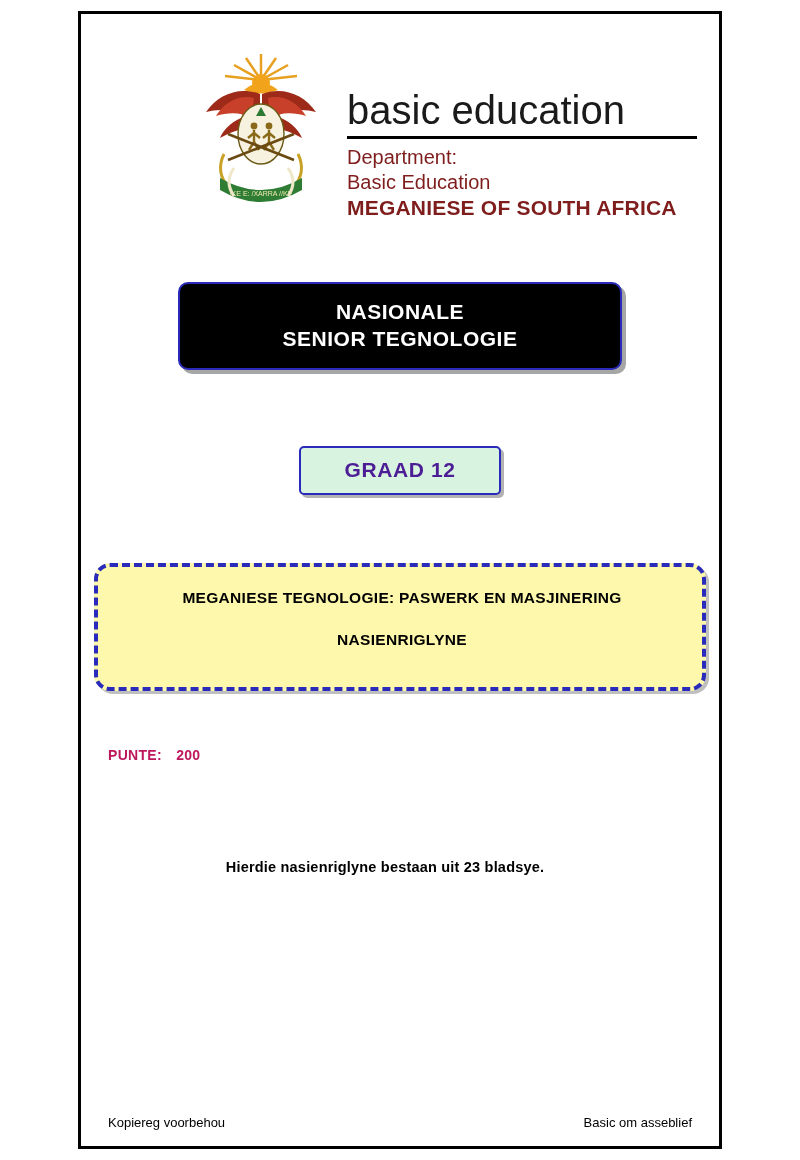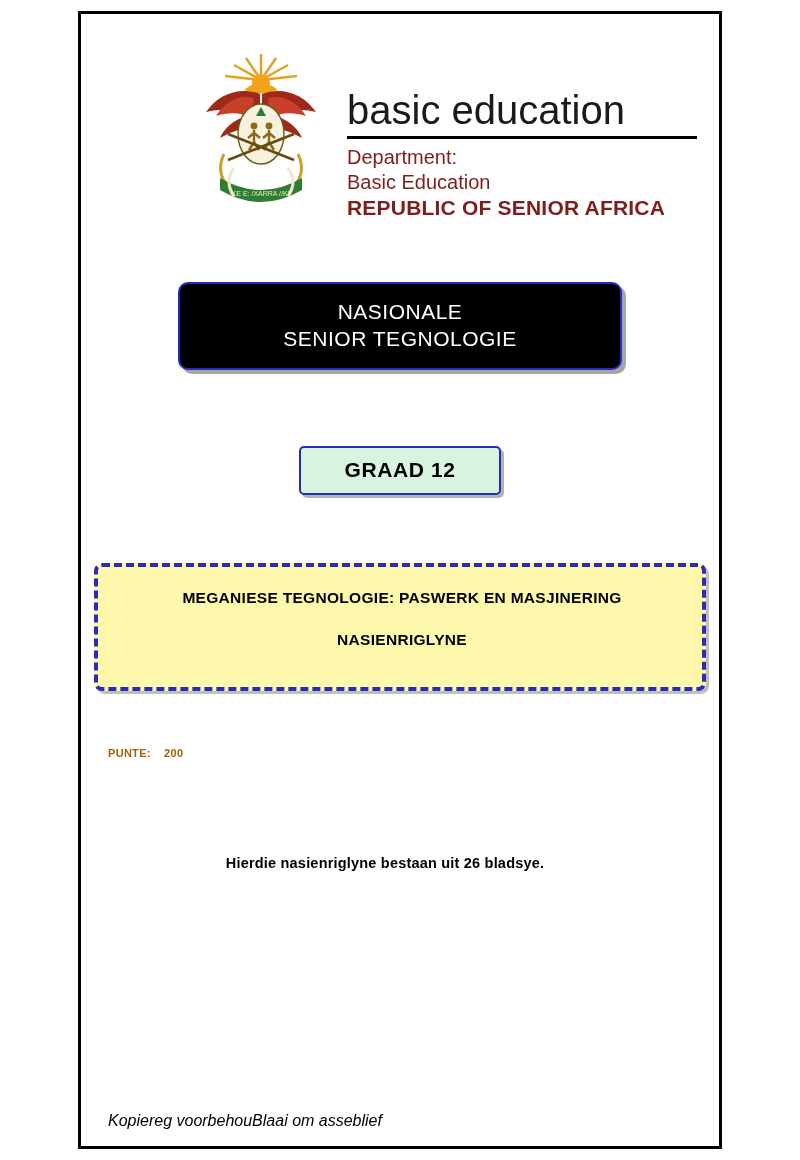--- a/index.html
+++ b/index.html
@@ -86,21 +86,21 @@
   .nsc-box {
     position: relative;
     width: 420px;
     background: #000000;
     border: 2px solid #2b2bbb;
     border-radius: 10px;
     box-shadow: 4px 4px 0 rgba(0,0,0,0.35);
     color: #ffffff;
     text-align: center;
     padding: 14px 10px 16px 10px;
-    font-weight: normal;
+    font-weight: bold;
     font-size: 21px;
     line-height: 27px;
     letter-spacing: 0.5px;
   }
 
   
   .grade-wrap {
     margin-top: 76px;
     display: flex;
     justify-content: center;
@@ -109,34 +109,34 @@
     width: 186px;
     background: #d8f3e0;
     border: 2px solid #2b2bbb;
     border-radius: 5px;
     box-shadow: 3px 3px 0 rgba(0,0,0,0.3);
     text-align: center;
     padding: 10px 6px 11px 6px;
     font-weight: bold;
     font-size: 21px;
     letter-spacing: 0.6px;
-    color: #000000;
+    color: #4c1d95;
   }
 
   
   .subject-wrap {
     margin-top: 68px;
     display: flex;
     justify-content: center;
   }
   .subject-box {
     width: 640px;
     background: #fdf8ab;
     border: 4px dashed #2b2bbb;
-    border-radius: 8px;
+    border-radius: 16px;
     box-shadow: 3px 3px 0 rgba(0,0,0,0.25);
     text-align: center;
     padding: 22px 12px 24px 16px;
     box-sizing: border-box;
   }
   .subject-box .sline {
     font-weight: bold;
     font-size: 15.5px;
     letter-spacing: 0.3px;
     color: #000;
@@ -144,23 +144,23 @@
   }
   .subject-box .sline:last-child {
     margin-bottom: 14px;
   }
 
   
   .marks {
     margin-top: 56px;
     padding-left: 14px;
     font-weight: bold;
-    font-size: 11px;
+    font-size: 14px;
     letter-spacing: 0.3px;
-    color: #a16207;
+    color: #be185d;
   }
   .marks .marks-value {
     margin-left: 10px;
   }
 
   
   .pages-note {
     margin-top: 96px;
     text-align: center;
     font-weight: bold;
@@ -170,23 +170,23 @@
     padding-right: 30px;
   }
 
   
   .footer {
     position: absolute;
     left: 14px;
     right: 14px;
     bottom: 6px;
     display: flex;
-    font-size: 16px;
+    justify-content: space-between;
+    font-size: 13px;
     color: #000;
-    font-style: italic;
   }
 
   
   .coa-svg { display: block; }
 </style>
 </head>
 <body>
 
 <div class="page">
   <div class="page-border"></div>
@@ -237,21 +237,21 @@
           <path d="M40 118 Q30 132 40 146" stroke="#efe7c8" stroke-width="3" fill="none"></path>
           <path d="M94 118 Q104 132 94 146" stroke="#efe7c8" stroke-width="3" fill="none"></path>
         </svg>
       </div>
 
       <div class="dept-text">
         <div class="be-title">basic education</div>
         <div class="dept-rule"></div>
         <div class="line">Department:</div>
         <div class="line">Basic Education</div>
-        <div class="line bold">REPUBLIC OF SENIOR AFRICA</div>
+        <div class="line bold">MEGANIESE OF SOUTH AFRICA</div>
       </div>
     </div>
 
     <div class="nsc-wrap">
       <div class="nsc-box">
         <div>NASIONALE</div>
         <div>SENIOR TEGNOLOGIE</div>
       </div>
     </div>
 
@@ -264,21 +264,21 @@
         <p class="sline">MEGANIESE TEGNOLOGIE: PASWERK EN MASJINERING</p>
         <p class="sline">NASIENRIGLYNE</p>
       </div>
     </div>
 
     <div class="marks">
       <span>PUNTE:</span>
       <span class="marks-value">200</span>
     </div>
 
-    <div class="pages-note">Hierdie nasienriglyne bestaan uit 26 bladsye.</div>
+    <div class="pages-note">Hierdie nasienriglyne bestaan uit 23 bladsye.</div>
 
     <div class="footer">
       <div>Kopiereg voorbehou</div>
-      <div>Blaai om asseblief</div>
+      <div>Basic om asseblief</div>
     </div>
 
   </div>
 </div>
 
 </body></html>

